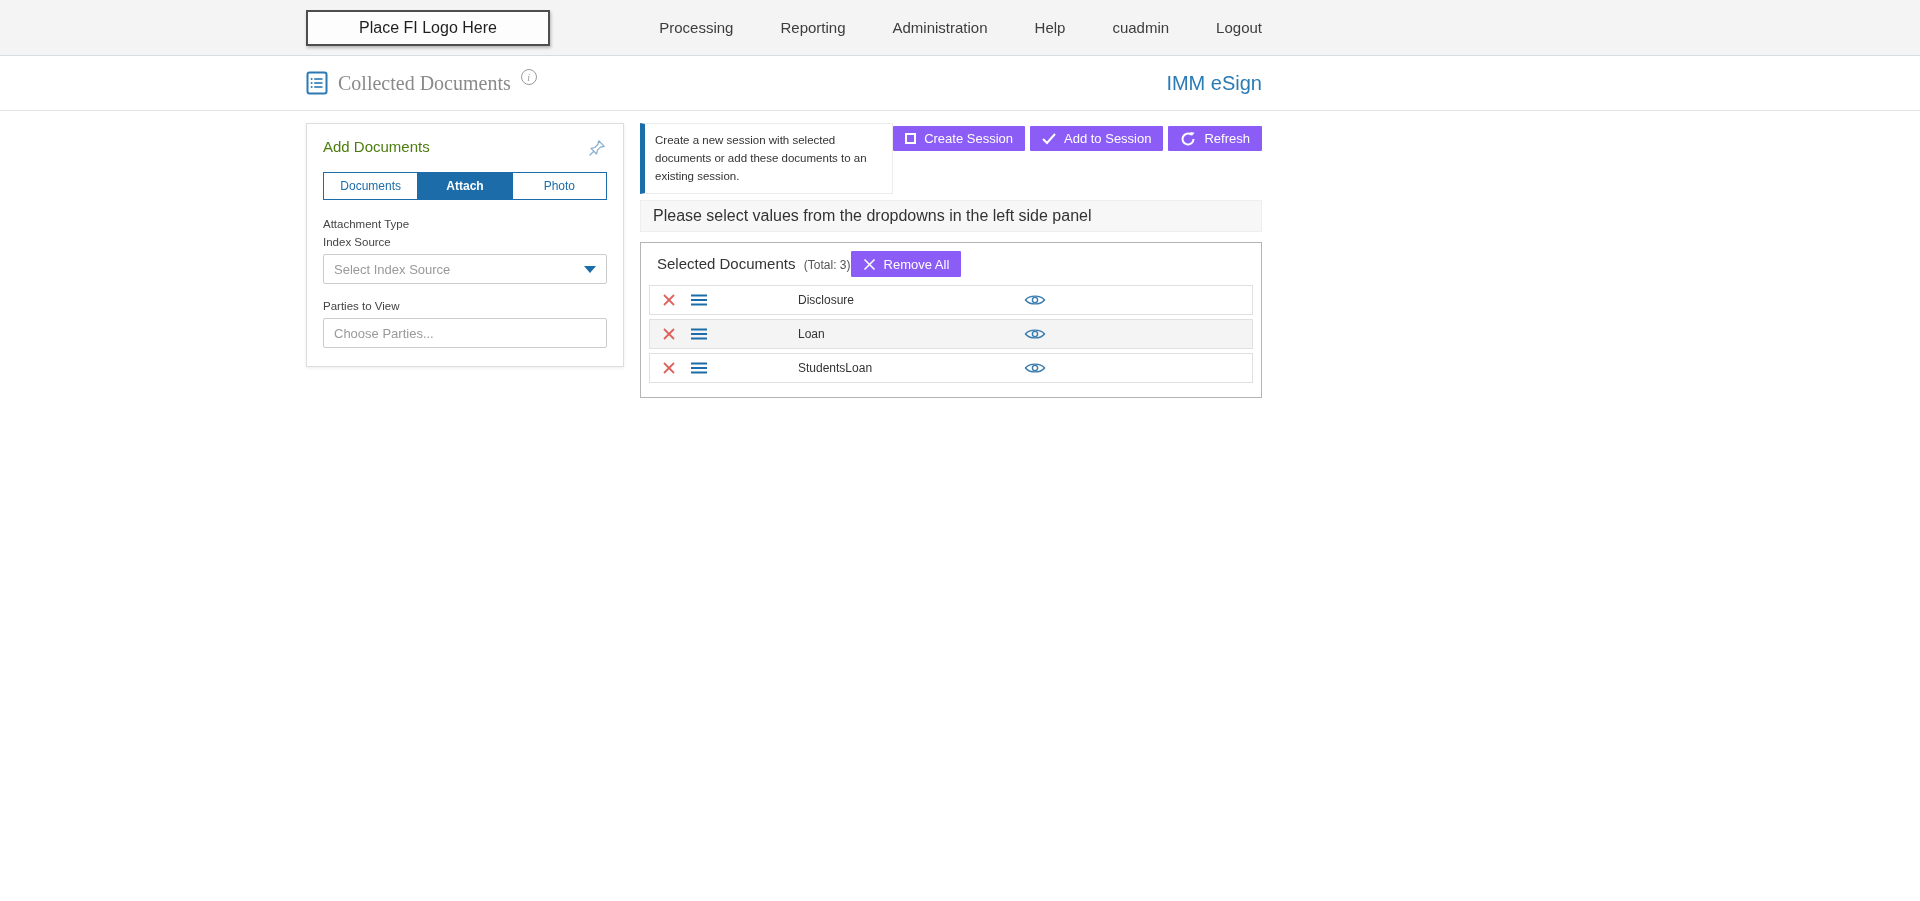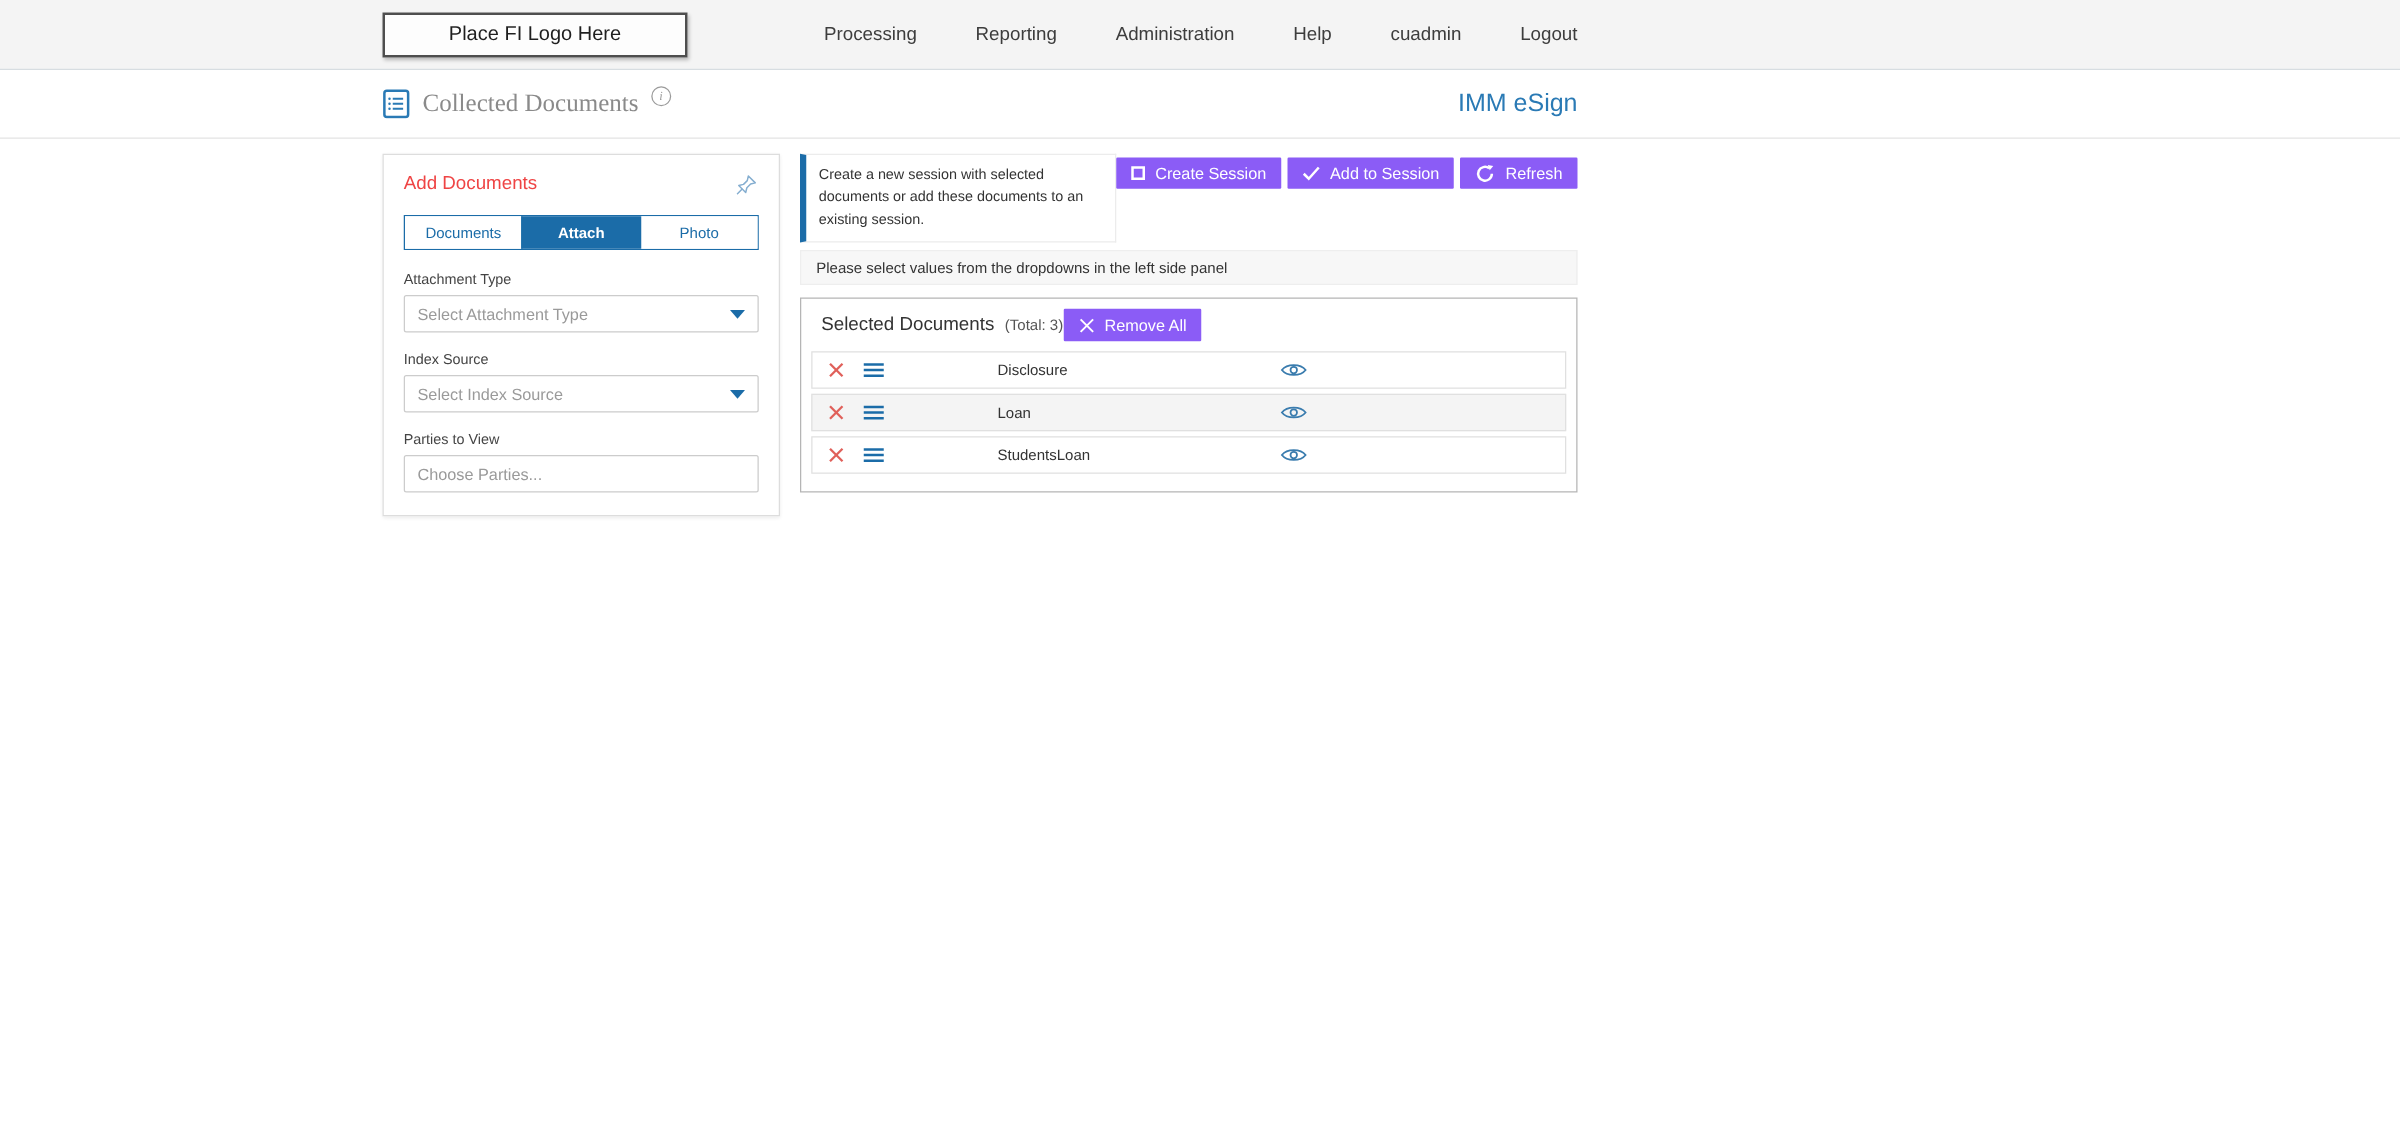--- a/index.html
+++ b/index.html
@@ -40,21 +40,21 @@
   
   .main-inner { display:flex; gap:16px; padding-top:12px; align-items:flex-start; }
 
   
   .add-card {
     width:318px; background:#fff; border:1px solid #ddd;
     box-shadow:0 1px 3px rgba(0,0,0,.08);
     padding:14px 16px 18px;
   }
   .card-head { display:flex; justify-content:space-between; align-items:flex-start; margin-bottom:12px; }
-  .card-title { margin:0; font-size:15px; font-weight:500; color:#ef4444; }
+  .card-title { margin:0; font-size:15px; font-weight:500; color:#4d7c0f; }
   .pin-btn { background:none; border:none; padding:0; cursor:pointer; }
 
   .tabs { display:flex; border:1px solid #1b6ca8; margin-bottom:18px; }
   .tab {
     flex:1; height:26px; display:flex; align-items:center; justify-content:center;
     font-size:12px; color:#1b6ca8; background:#fff; cursor:pointer;
     border:none; border-left:1px solid #1b6ca8; font-family:inherit;
   }
   .tab:first-child { border-left:none; }
   .tab.active { background:#1b6ca8; color:#fff; font-weight:700; }
@@ -84,21 +84,21 @@
   .actions { display:flex; gap:5px; margin-top:3px; }
   .btn {
     display:flex; align-items:center; gap:8px;
     background:#8b5cf6; color:#fff; border:none; border-radius:1px;
     height:25px; padding:0 12px; font-size:13px; cursor:pointer; font-family:inherit;
   }
   .icon-square { width:11px; height:11px; border:2px solid #fff; display:inline-block; }
 
   .notice {
     margin-top:6px; background:#f7f7f7; border:1px solid #eeeeee;
-    font-size:12px; color:#333; padding:6px 12px;
+    font-size:16px; color:#333; padding:6px 12px;
   }
 
   .selected-panel { margin-top:10px; background:#fff; border:1px solid #b5b5b5; }
   .panel-head { display:flex; align-items:center; padding:8px 14px 6px 16px; }
   .panel-title { font-size:15px; color:#333; }
   .panel-total { font-size:12px; color:#555; margin-left:4px; }
   .remove-all { height:26px; }
 
   .rows { padding:2px 8px 10px; }
   .doc-row { position:relative; height:30px; border:1px solid #e0e0e0; background:#fff; margin-bottom:4px; }
@@ -164,24 +164,20 @@
         </button>
       </div>
 
       <div class="tabs">
         <button class="tab">Documents</button>
         <button class="tab active">Attach</button>
         <button class="tab">Photo</button>
       </div>
 
       <p class="field-label">Attachment Type</p>
-      <div class="select-box">
-        <span class="select-placeholder">Select Attachment Type</span>
-        <span class="caret"></span>
-      </div>
 
       <p class="field-label">Index Source</p>
       <div class="select-box">
         <span class="select-placeholder">Select Index Source</span>
         <span class="caret"></span>
       </div>
 
       <p class="field-label">Parties to View</p>
       <input class="text-input" type="text" placeholder="Choose Parties..." style="">
     </aside>

